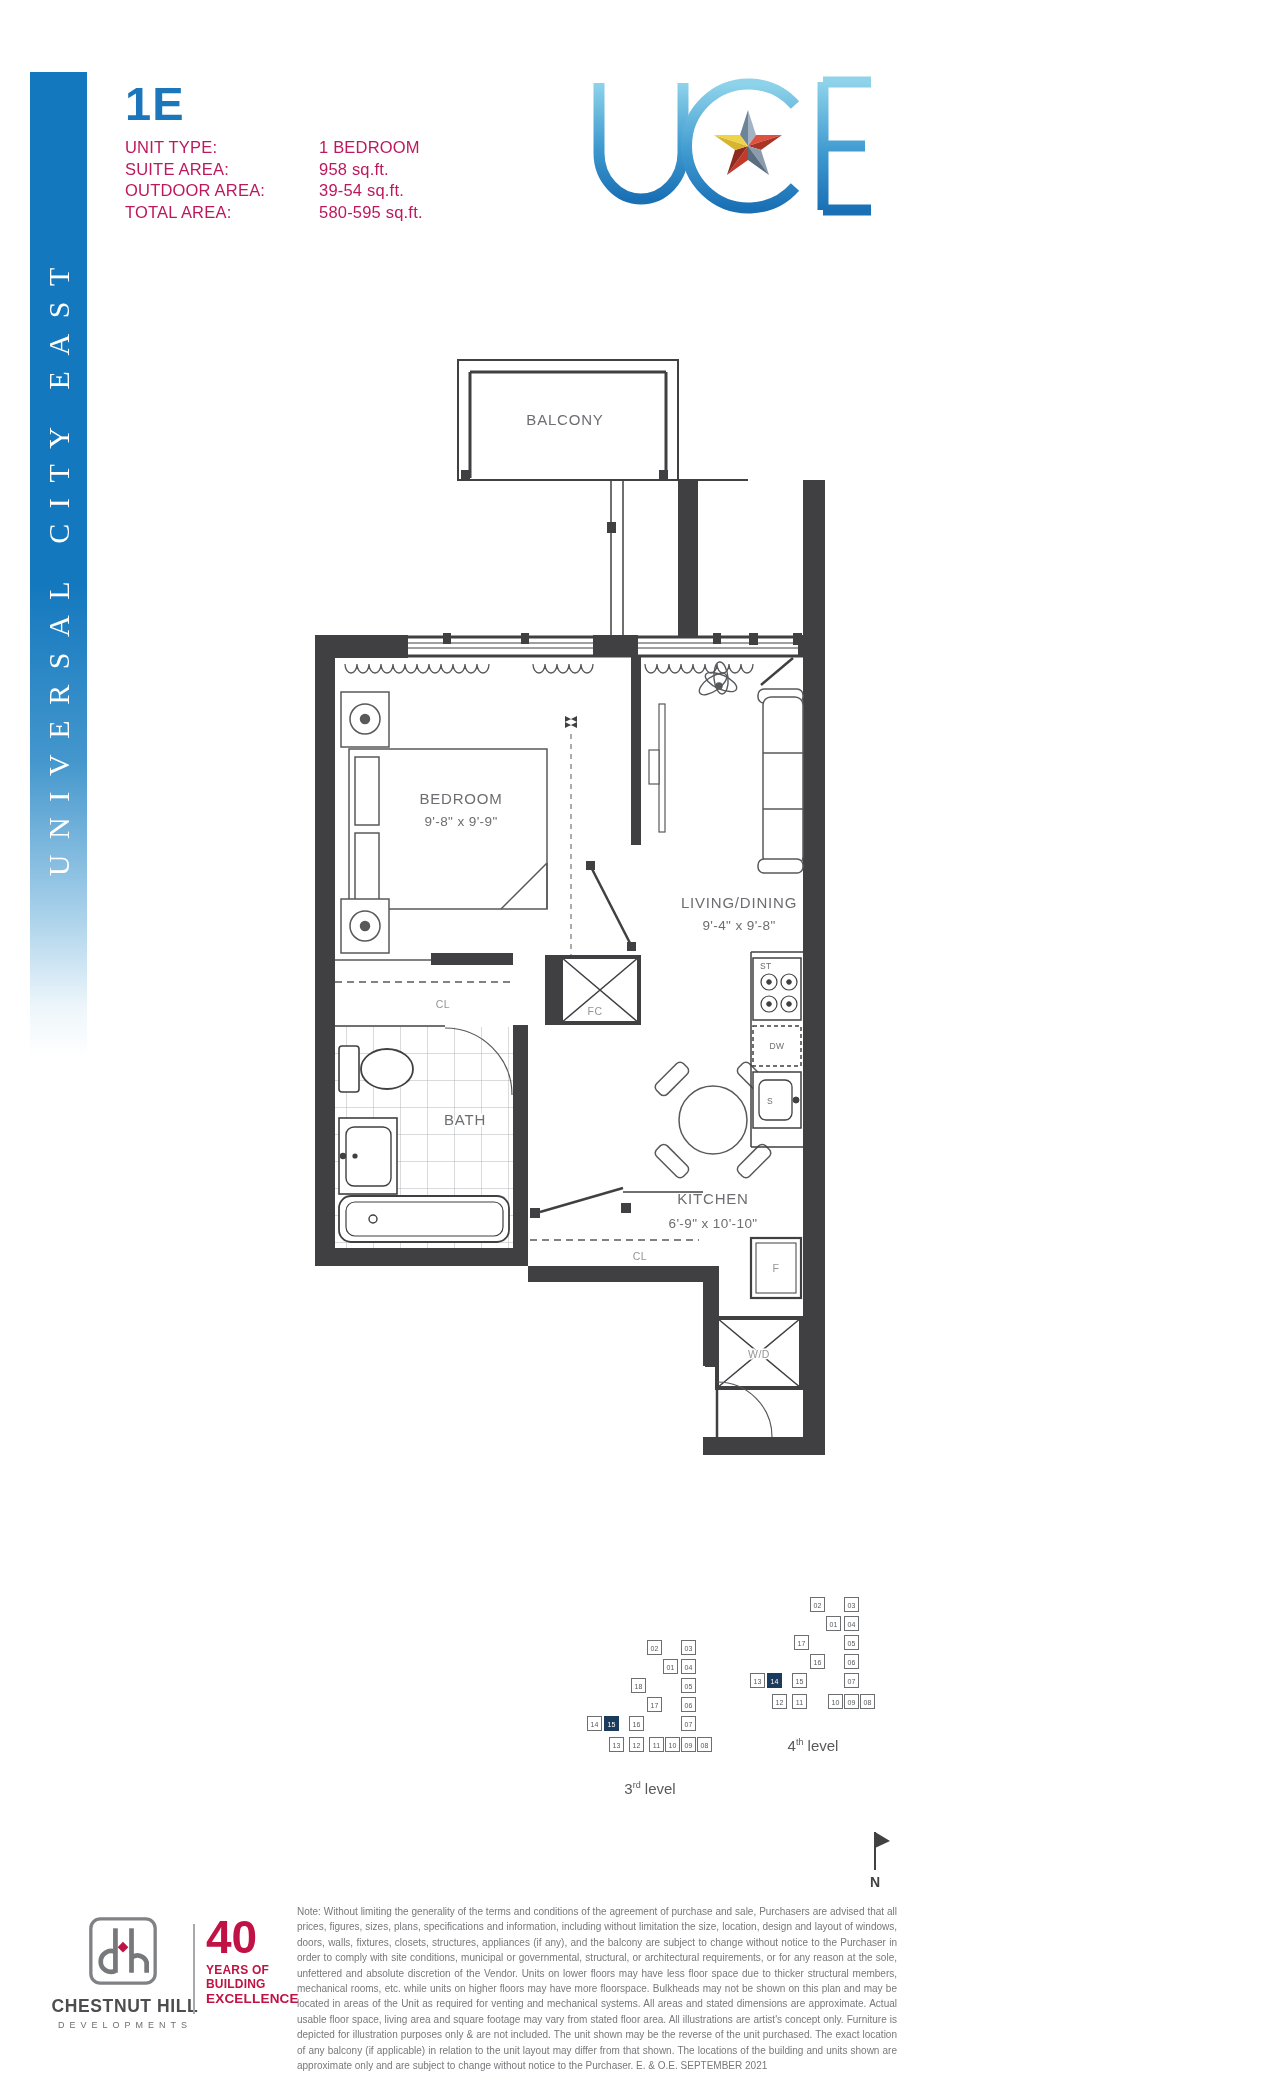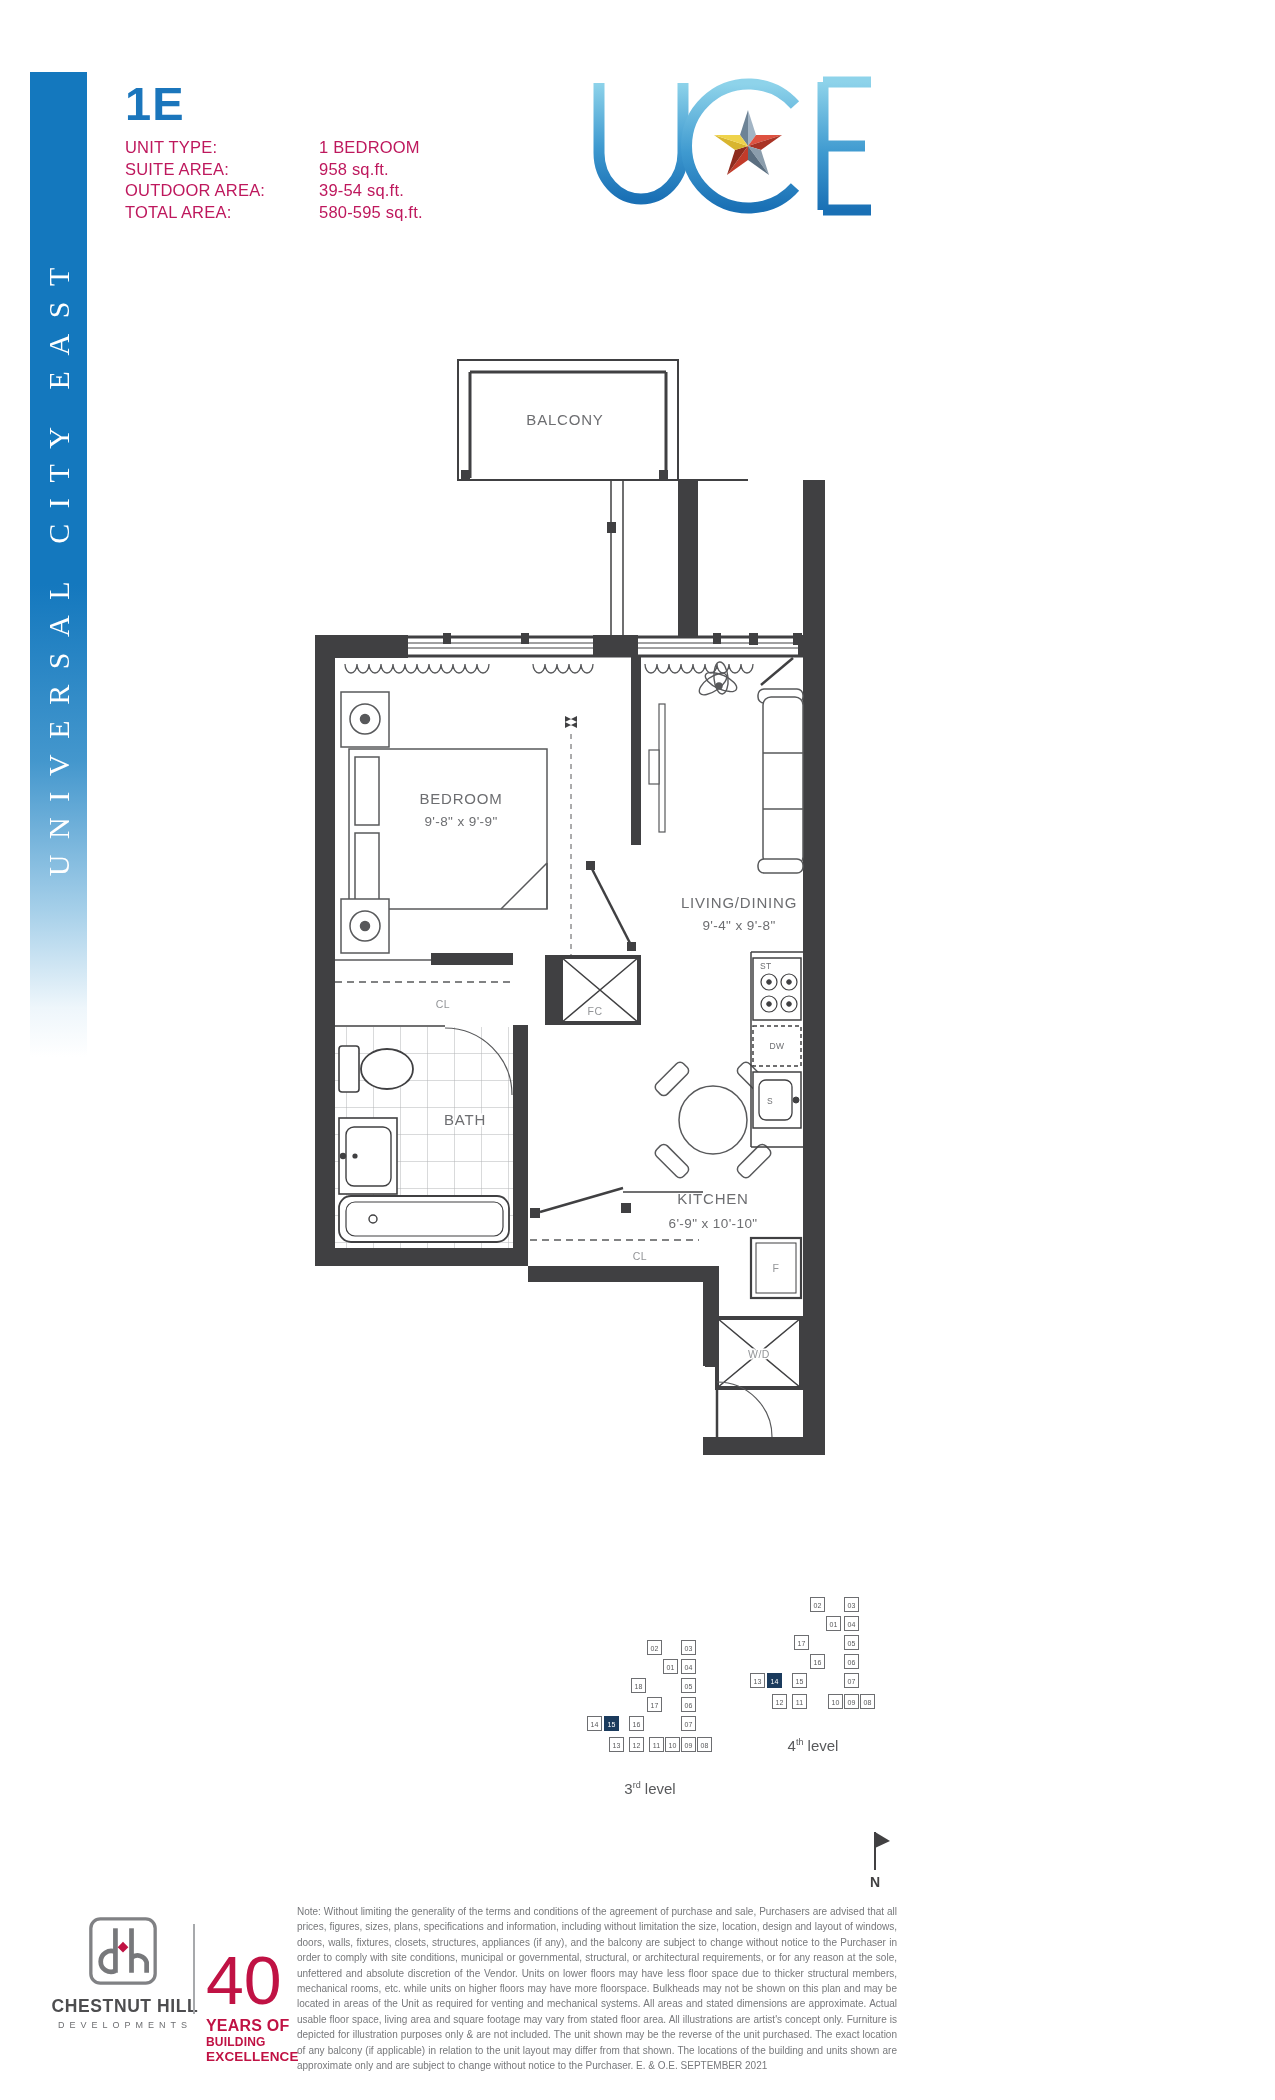--- a/index.html
+++ b/index.html
@@ -31,22 +31,22 @@
     font-size:7px;line-height:15px;text-align:center;color:#58595b;box-sizing:border-box;}
   .kpc-hl{background:#1b3b5d;border-color:#1b3b5d;color:#ffffff;}
   .kp-caption{position:absolute;width:130px;text-align:center;font-size:15px;color:#58595b;}
   .kp-caption sup{font-size:9px;}
   
   .ch-name{position:absolute;left:47px;top:1996px;width:156px;text-align:center;
     font-size:17.5px;font-weight:bold;color:#4d4d4f;letter-spacing:.6px;}
   .ch-sub{position:absolute;left:47px;top:2020px;width:156px;text-align:center;
     font-size:9px;color:#6d6e71;letter-spacing:5px;}
   .badge{position:absolute;left:206px;top:1917px;color:#c01244;}
-  .badge .b40{font-size:68px;font-weight:normal;line-height:.88;margin-top:34px;}
-  .badge .b1{font-size:16px;font-weight:bold;margin-top:6px;letter-spacing:.2px;}
+  .badge .b40{font-size:46px;font-weight:bold;line-height:.88;}
+  .badge .b1{font-size:12px;font-weight:bold;margin-top:6px;letter-spacing:.2px;}
   .badge .b2{font-size:12px;font-weight:bold;letter-spacing:.2px;}
   .badge .b3{font-size:13.5px;font-weight:bold;letter-spacing:.2px;}
   .vdivider{position:absolute;left:193px;top:1924px;width:2px;height:90px;background:#a7a9ac;}
   .note{position:absolute;left:297px;top:1904px;width:600px;font-size:10px;line-height:1.54;
     color:#77787b;text-align:justify;}
 </style>
 </head>
 <body>
 
 <div id="page">

